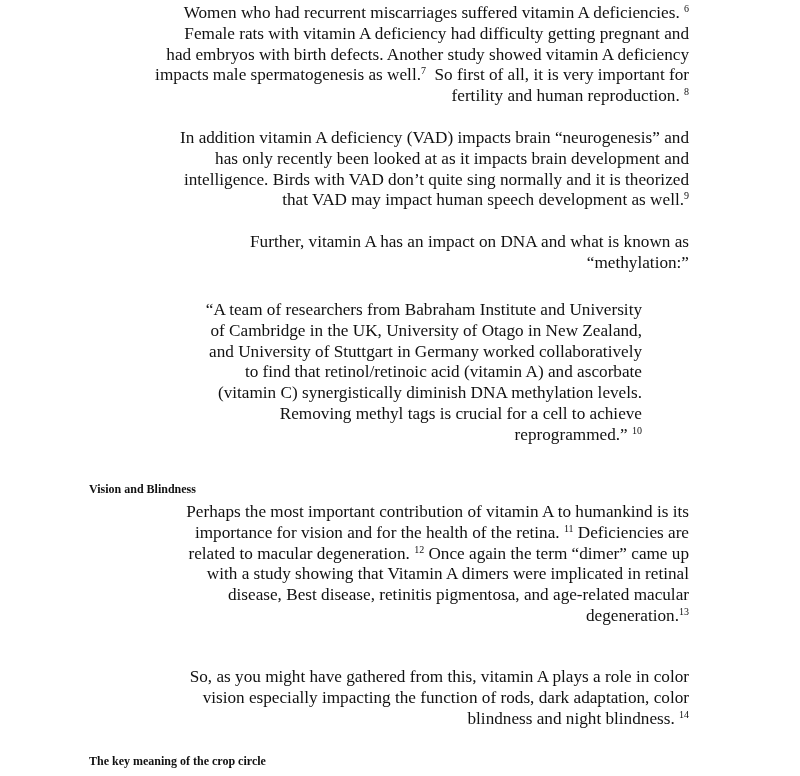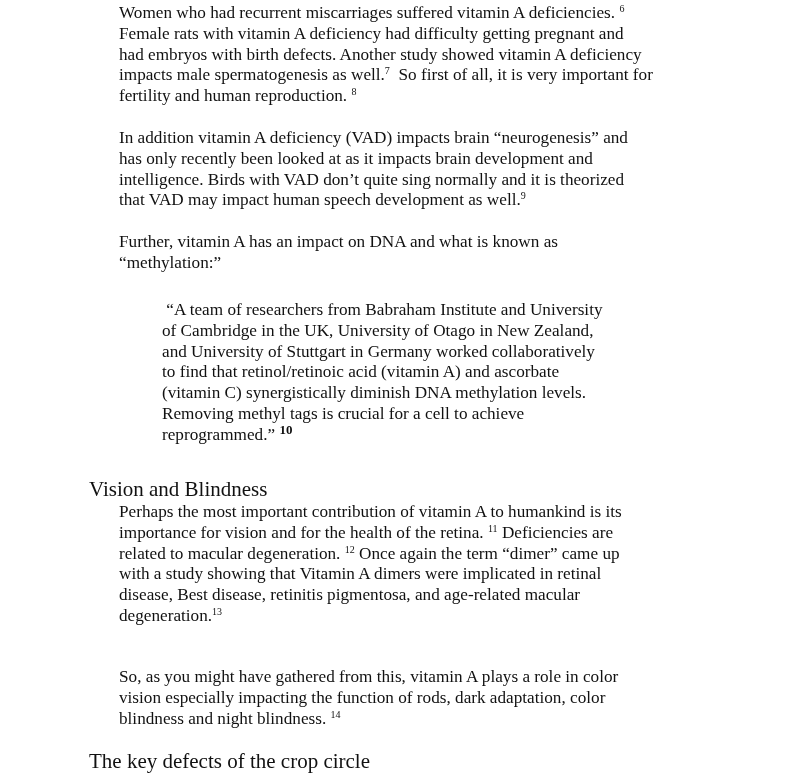--- a/index.html
+++ b/index.html
@@ -35,32 +35,32 @@
       position: absolute;
       left: 154px;
       width: 480px;
       font-size: 17.2px;
       line-height: 20.8px;
       margin: 8px;
     }
     .heading {
       position: absolute;
       left: 89px;
-      font-size: 21px;
-      font-weight: normal;
+      font-size: 12px;
+      font-weight: bold;
       margin: 0;
       line-height: 22px;
     }
     sup {
       font-size: 10px;
       vertical-align: 6px;
       line-height: 0;
     }
-    sup.tiny { font-size: 13px; font-weight: bold; }
-    .line { display: block; white-space: nowrap; }
+    sup.tiny { font-size: 10px; }
+    .line { display: block; white-space: nowrap; text-align: right; }
   </style>
 </head>
 <body>
 
 <div class="page">
 
   <p class="para" style="top:3px">
     <span class="line"><span>Women who had recurrent miscarriages suffered vitamin A deficiencies. </span><sup>6</sup></span>
     <span class="line">Female rats with vitamin A deficiency had difficulty getting pregnant and</span>
     <span class="line">had embryos with birth defects. Another study showed vitamin A deficiency</span>
@@ -100,15 +100,15 @@
     <span class="line">disease, Best disease, retinitis pigmentosa, and age-related macular</span>
     <span class="line"><span>degeneration.</span><sup>13</sup></span>
   </p>
 
   <p class="para" style="top:667px">
     <span class="line">So, as you might have gathered from this, vitamin A plays a role in color</span>
     <span class="line">vision especially impacting the function of rods, dark adaptation, color</span>
     <span class="line"><span>blindness and night blindness. </span><sup>14</sup></span>
   </p>
 
-  <h2 class="heading" style="top:750px">The key defects of the crop circle</h2>
+  <h2 class="heading" style="top:750px">The key meaning of the crop circle</h2>
 
 </div>
 
 </body></html>

